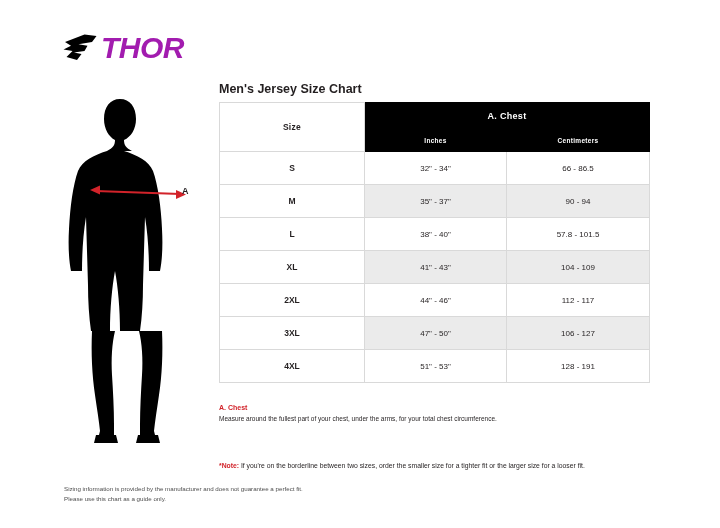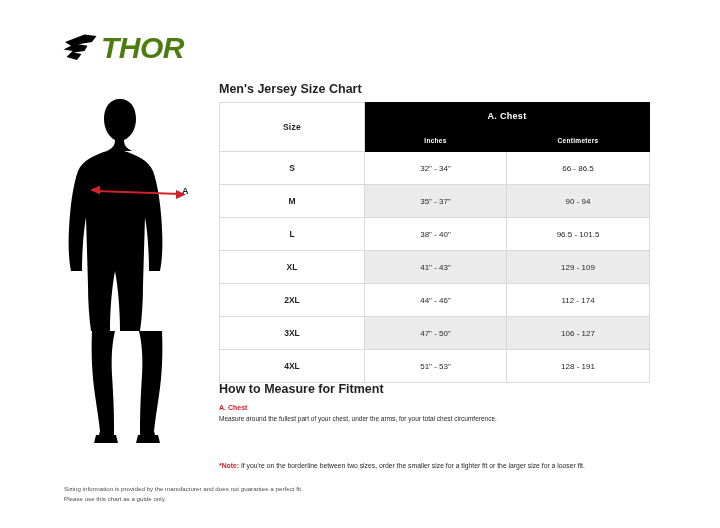--- a/index.html
+++ b/index.html
@@ -34,21 +34,21 @@
     width: 36px;
     height: 34px;
     margin-right: 3px;
   }
   .logo-text {
     font-family: "Liberation Sans", sans-serif;
     font-weight: bold;
     font-style: italic;
     font-size: 30px;
     letter-spacing: -0.5px;
-    color: #4d7c0f;
+    color: #a21caf;
     line-height: 1;
   }
 
   
   .figure {
     position: absolute;
     left: 58px;
     top: 95px;
     width: 140px;
     height: 350px;
@@ -247,46 +247,45 @@
         <td class="row-val zebra-light">66 - 86.5</td>
       </tr>
       <tr>
         <td class="row-size zebra-light">M</td>
         <td class="row-val zebra-gray">35" - 37"</td>
         <td class="row-val zebra-gray">90 - 94</td>
       </tr>
       <tr>
         <td class="row-size zebra-light">L</td>
         <td class="row-val zebra-light">38" - 40"</td>
-        <td class="row-val zebra-light">96.5 - 101.5</td>
+        <td class="row-val zebra-light">57.8 - 101.5</td>
       </tr>
       <tr>
         <td class="row-size zebra-light">XL</td>
         <td class="row-val zebra-gray">41" - 43"</td>
-        <td class="row-val zebra-gray">129 - 109</td>
+        <td class="row-val zebra-gray">104 - 109</td>
       </tr>
       <tr>
         <td class="row-size zebra-light">2XL</td>
         <td class="row-val zebra-light">44" - 46"</td>
-        <td class="row-val zebra-light">112 - 174</td>
+        <td class="row-val zebra-light">112 - 117</td>
       </tr>
       <tr>
         <td class="row-size zebra-light">3XL</td>
         <td class="row-val zebra-gray">47" - 50"</td>
         <td class="row-val zebra-gray">106 - 127</td>
       </tr>
       <tr>
         <td class="row-size zebra-light">4XL</td>
         <td class="row-val zebra-light">51" - 53"</td>
         <td class="row-val zebra-light">128 - 191</td>
       </tr>
     </tbody>
   </table>
 
-  <div class="howto-title">How to Measure for Fitment</div>
   <div class="howto-sub">A. Chest</div>
   <div class="howto-body">Measure around the fullest part of your chest, under the arms, for your total chest circumference.</div>
 
   <div class="note">
     <b>*Note:</b>
     <span>If you're on the borderline between two sizes, order the smaller size for a tighter fit or the larger size for a looser fit.</span>
   </div>
 
   <div class="footer">
     <div>Sizing information is provided by the manufacturer and does not guarantee a perfect fit.</div>

